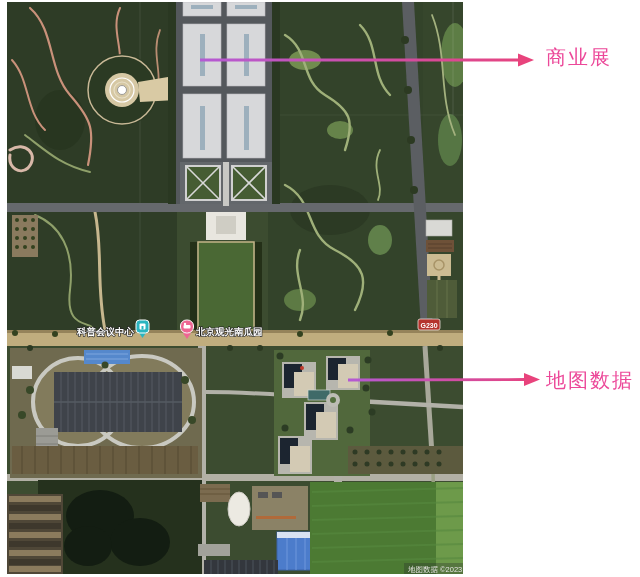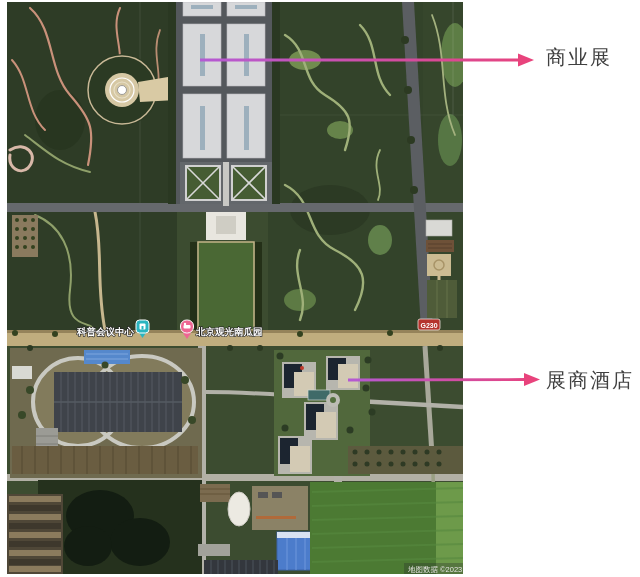--- a/index.html
+++ b/index.html
@@ -1,21 +1,21 @@
 <!DOCTYPE html>
 <html><head>
 <meta charset="utf-8">
 <style>
   html,body{margin:0;padding:0;background:#fff;}
   .page{position:relative;width:640px;height:577px;background:#ffffff;overflow:hidden;
         font-family:"Liberation Sans","DejaVu Sans",sans-serif;}
   .map-frame{position:absolute;left:7px;top:2px;width:456px;height:572px;background:#d946ef;}
   .map-frame svg{display:block;}
   .overlay{position:absolute;left:0;top:0;width:640px;height:577px;pointer-events:none;}
-  .callout{position:absolute;color:#404040;font-size:20px;letter-spacing:2px;white-space:nowrap;}
+  .callout{position:absolute;color:#ec4899;font-size:20px;letter-spacing:2px;white-space:nowrap;}
   .callout.top{left:546px;top:44px;}
   .callout.bottom{left:546px;top:367px;}
   svg text{font-family:"Liberation Sans","DejaVu Sans",sans-serif;}
   .maplabel{fill:#ffffff;stroke:#222222;stroke-width:1.3px;paint-order:stroke;
             stroke-linejoin:round;font-size:9.5px;font-weight:bold;}
   .badge-text{fill:#ffffff;font-size:7px;font-weight:bold;}
   .attr-text{fill:#e4e4e0;font-size:7.5px;}
 </style>
 </head>
 <body>
@@ -421,15 +421,15 @@
       <line x1="200" y1="60" x2="519" y2="60" stroke="url(#agrad1)" stroke-width="2.8"></line>
       <polygon points="518,53.5 534,60 518,66.5" fill="#e8437c"></polygon>
     </g>
     <g>
       <line x1="348" y1="380" x2="525" y2="379.5" stroke="url(#agrad2)" stroke-width="2.8"></line>
       <polygon points="524,373 540,379.5 524,386" fill="#e8437c"></polygon>
     </g>
   </svg>
 
   <div class="callout top">商业展</div>
-  <div class="callout bottom">展商酒店</div>
+  <div class="callout bottom">地图数据</div>
 
 </div>
 
 </body></html>

